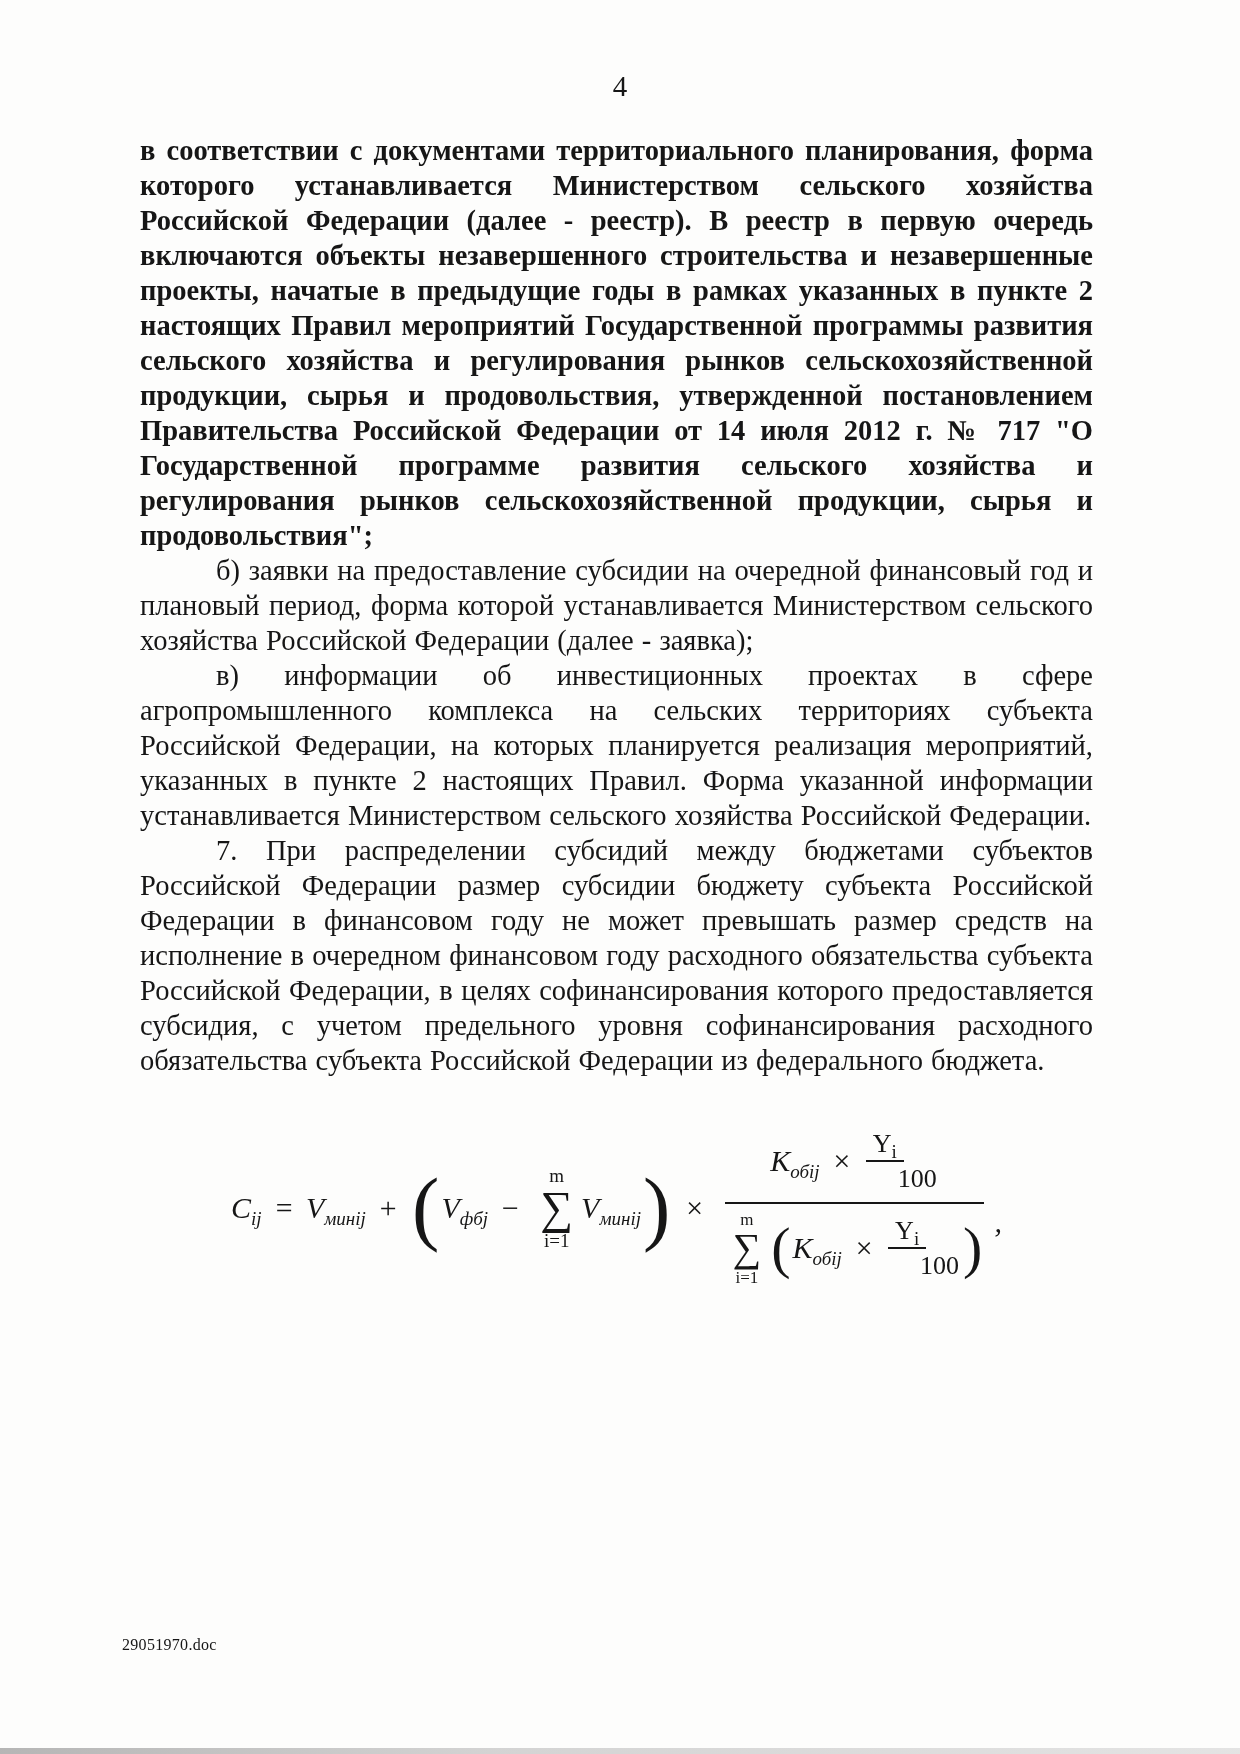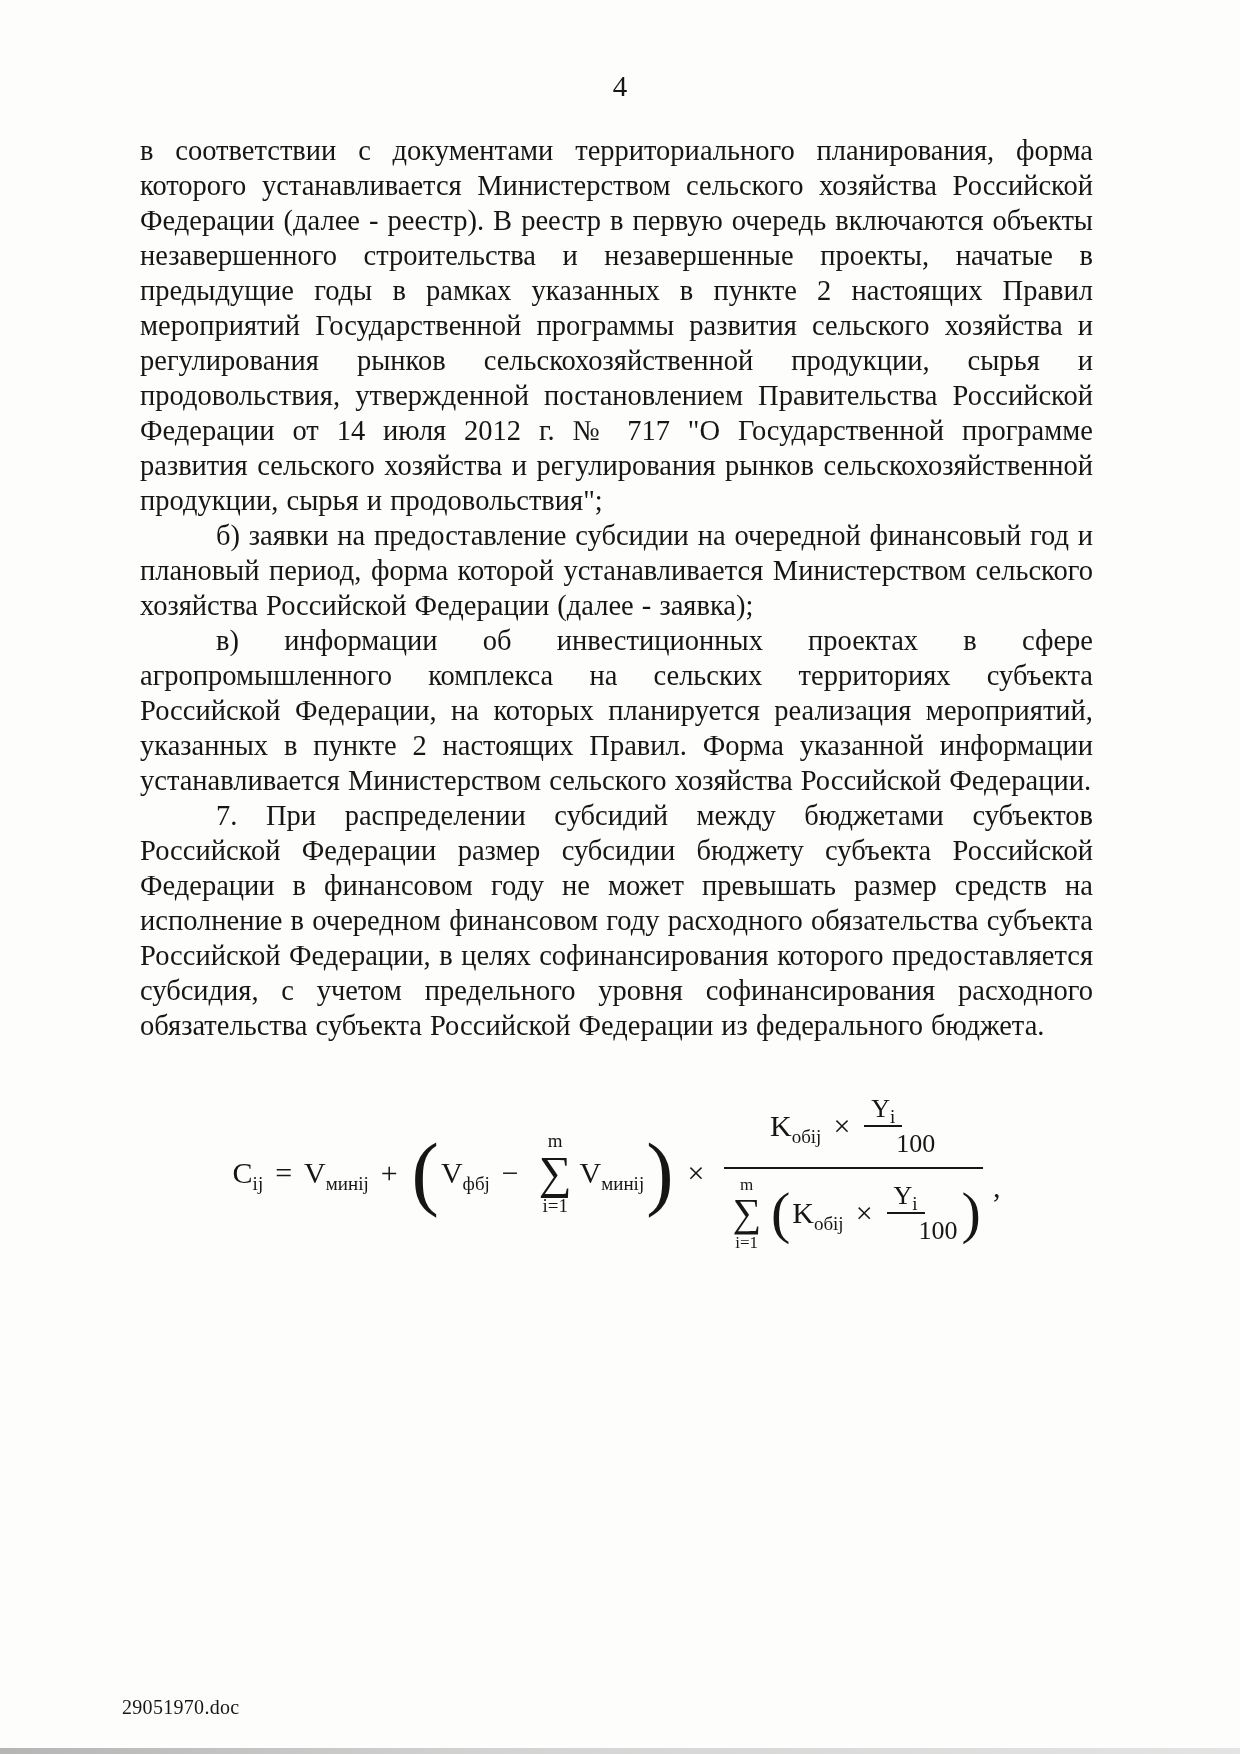--- a/index.html
+++ b/index.html
@@ -29,33 +29,33 @@
     width: 953px;
   }
   .para {
     margin: 0;
     font-size: 28.5px;
     line-height: 35px;
     text-align: justify;
     text-indent: 76px;
     word-spacing: 1px;
   }
-  .para.no-indent { text-indent: 0; }
+  .para.no-indent { text-indent: 0; font-weight: bold; }
   .inline-sub { font-size: 0.62em; line-height: 0; }
 
   
   .formula {
     margin-top: 52px;
     display: flex;
     align-items: center;
     justify-content: center;
     font-size: 30px;
     line-height: 1.15;
   }
-  .tok { white-space: nowrap; }
+  .tok { white-space: nowrap; font-style: italic; }
   .fsub { font-size: 19px; line-height: 0; }
   .op { margin: 0 12px; }
   .bparen {
     font-size: 82px;
     line-height: 0.9;
     align-self: center;
     margin: 0 2px;
     font-weight: 300;
   }
   .mparen {
@@ -104,23 +104,23 @@
     align-items: flex-start;
     font-size: 26px;
     margin: 0 2px;
   }
   .sfrac .snum { border-bottom: 2px solid #161616; padding: 0 7px 3px 7px; line-height: 1.05; }
   .sfrac .sden { padding-top: 3px; line-height: 1.05; margin-left: 32px; }
   .trailing-comma { position: relative; top: 14px; margin-left: 2px; }
 
   .footer-filename {
     position: absolute;
-    top: 1696px;
+    top: 1636px;
     left: 122px;
-    font-size: 20px;
+    font-size: 16px;
     letter-spacing: 0.3px;
   }
   .scan-edge {
     position: absolute;
     bottom: 0;
     left: 0;
     right: 0;
     height: 6px;
     background: linear-gradient(to right, #8f8f8f 0%, #bdbdbd 40%, #d6d6d6 100%);
     opacity: 0.65;

